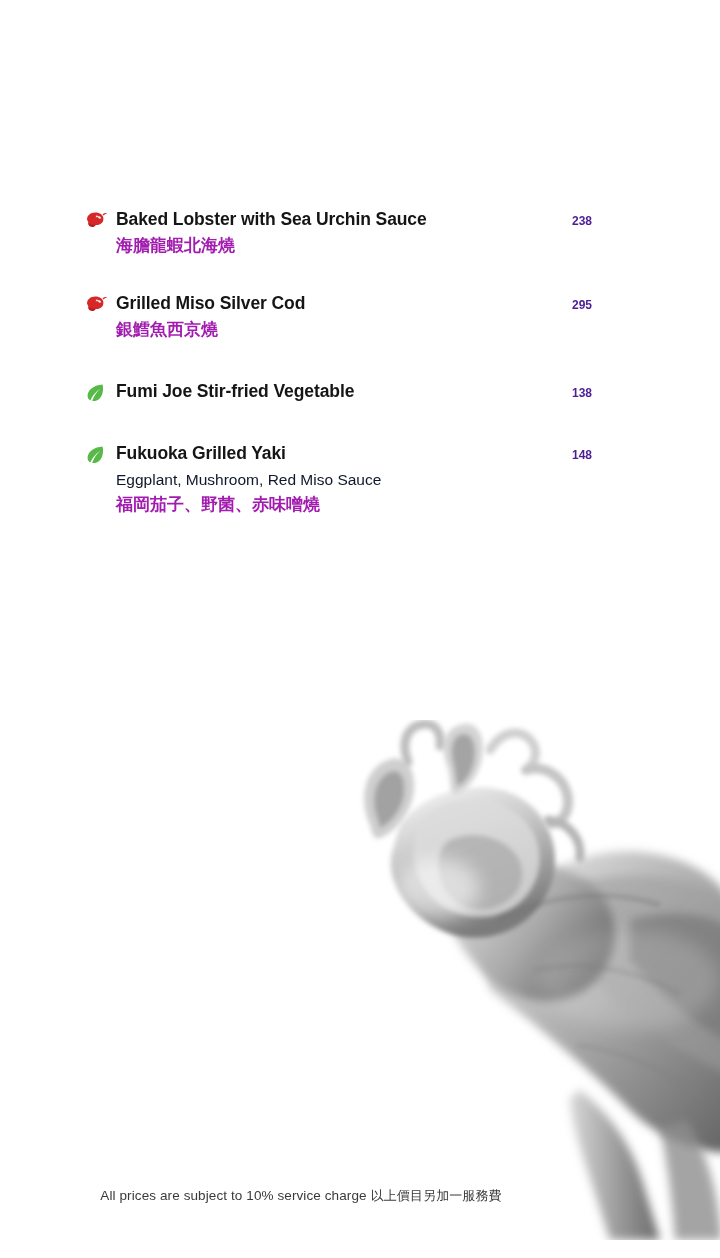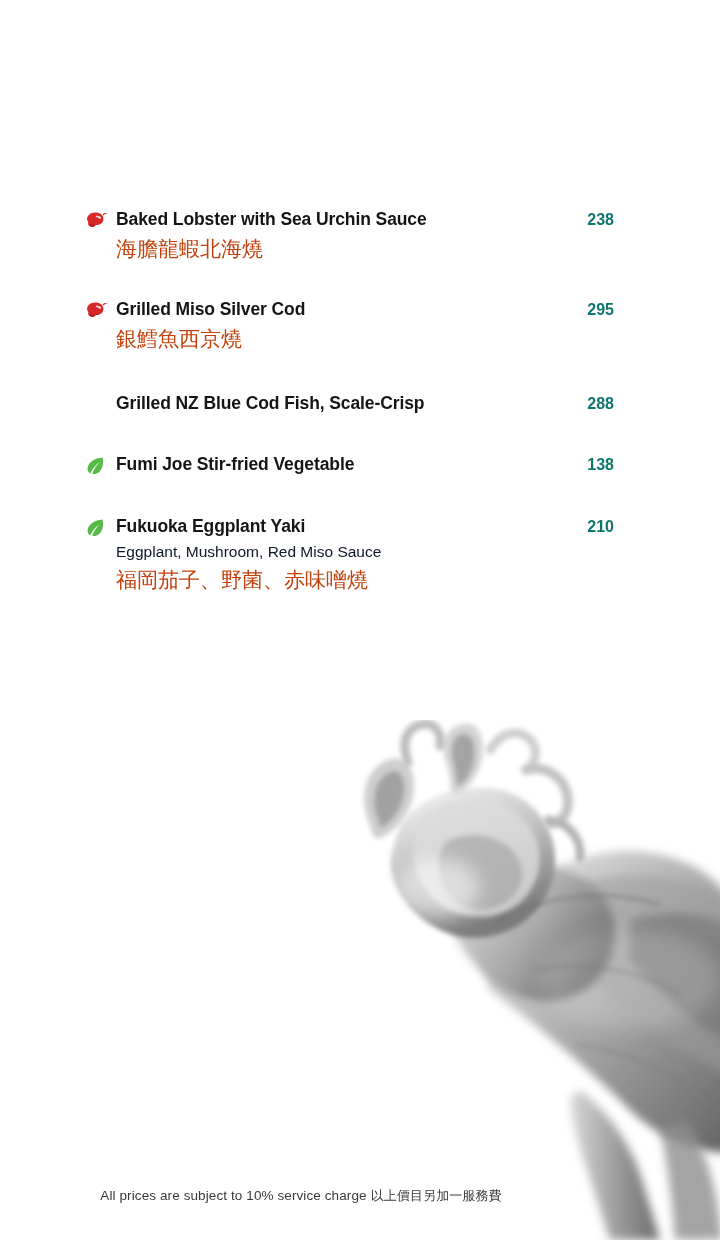--- a/index.html
+++ b/index.html
@@ -56,39 +56,38 @@
     justify-content: space-between;
   }
   .item-name {
     font-size: 17.5px;
     font-weight: bold;
     letter-spacing: -0.1px;
     line-height: 1.35;
     color: #151515;
   }
   .item-price {
-    font-size: 16px;
+    font-size: 12px;
     font-weight: bold;
-    color: #0f766e;
+    color: #4c1d95;
     margin-left: 18px;
     white-space: nowrap;
     min-width: 42px;
-    text-align: right;
   }
   .item-desc {
     font-size: 15.5px;
     font-weight: normal;
     color: #0f172a;
     line-height: 1.5;
     margin-top: 2px;
   }
   .item-zh {
-    font-size: 21px;
-    font-weight: normal;
-    color: #c2410c;
+    font-size: 17px;
+    font-weight: bold;
+    color: #a21caf;
     line-height: 1.5;
     margin-top: 1px;
   }
 
   
   .tag-icon {
     position: absolute;
     left: 0;
     top: 2px;
     width: 24px;
@@ -236,24 +235,20 @@
         </svg>
       </span>
       <div class="item-head">
         <div class="item-name">Grilled Miso Silver Cod</div>
         <div class="item-price">295</div>
       </div>
       <div class="item-zh">銀鱈魚西京燒</div>
     </div>
 
     <div class="menu-item" style="margin-bottom:37px;">
-      <div class="item-head">
-        <div class="item-name">Grilled NZ Blue Cod Fish, Scale-Crisp</div>
-        <div class="item-price">288</div>
-      </div>
     </div>
 
     <div class="menu-item" style="margin-bottom:38px;">
       <span class="tag-icon">
         <svg width="24" height="22" viewBox="0 0 24 22" xmlns="http://www.w3.org/2000/svg">
           <path d="M18.5 2.5 C10.5 3.2 5 7 3.8 12 C3 15.4 4.6 17.6 6.4 18.4 C8 14.2 11.4 9.6 16.4 6.4 C12.6 10 9.8 14.2 8.2 18.8 C12.6 19.8 17 16.6 18.4 11.4 C19.3 8.2 19.2 5 18.5 2.5 Z" fill="#57b947"></path>
         </svg>
       </span>
       <div class="item-head">
         <div class="item-name">Fumi Joe Stir-fried Vegetable</div>
@@ -261,22 +256,22 @@
       </div>
     </div>
 
     <div class="menu-item">
       <span class="tag-icon">
         <svg width="24" height="22" viewBox="0 0 24 22" xmlns="http://www.w3.org/2000/svg">
           <path d="M18.5 2.5 C10.5 3.2 5 7 3.8 12 C3 15.4 4.6 17.6 6.4 18.4 C8 14.2 11.4 9.6 16.4 6.4 C12.6 10 9.8 14.2 8.2 18.8 C12.6 19.8 17 16.6 18.4 11.4 C19.3 8.2 19.2 5 18.5 2.5 Z" fill="#57b947"></path>
         </svg>
       </span>
       <div class="item-head">
-        <div class="item-name">Fukuoka Eggplant Yaki</div>
-        <div class="item-price">210</div>
+        <div class="item-name">Fukuoka Grilled Yaki</div>
+        <div class="item-price">148</div>
       </div>
       <div class="item-desc">Eggplant, Mushroom, Red Miso Sauce</div>
       <div class="item-zh">福岡茄子、野菌、赤味噌燒</div>
     </div>
 
   </div>
 </div>
 
 <div class="footer">
   <span class="footer-text">

